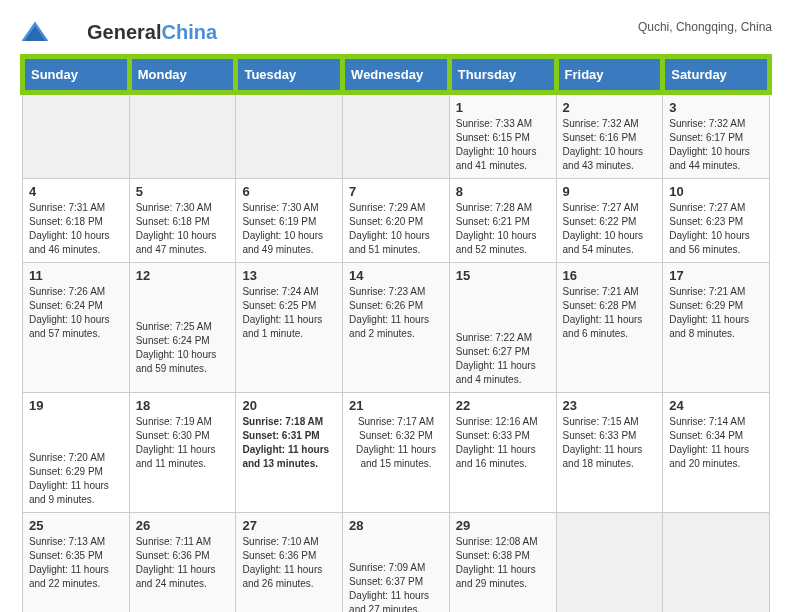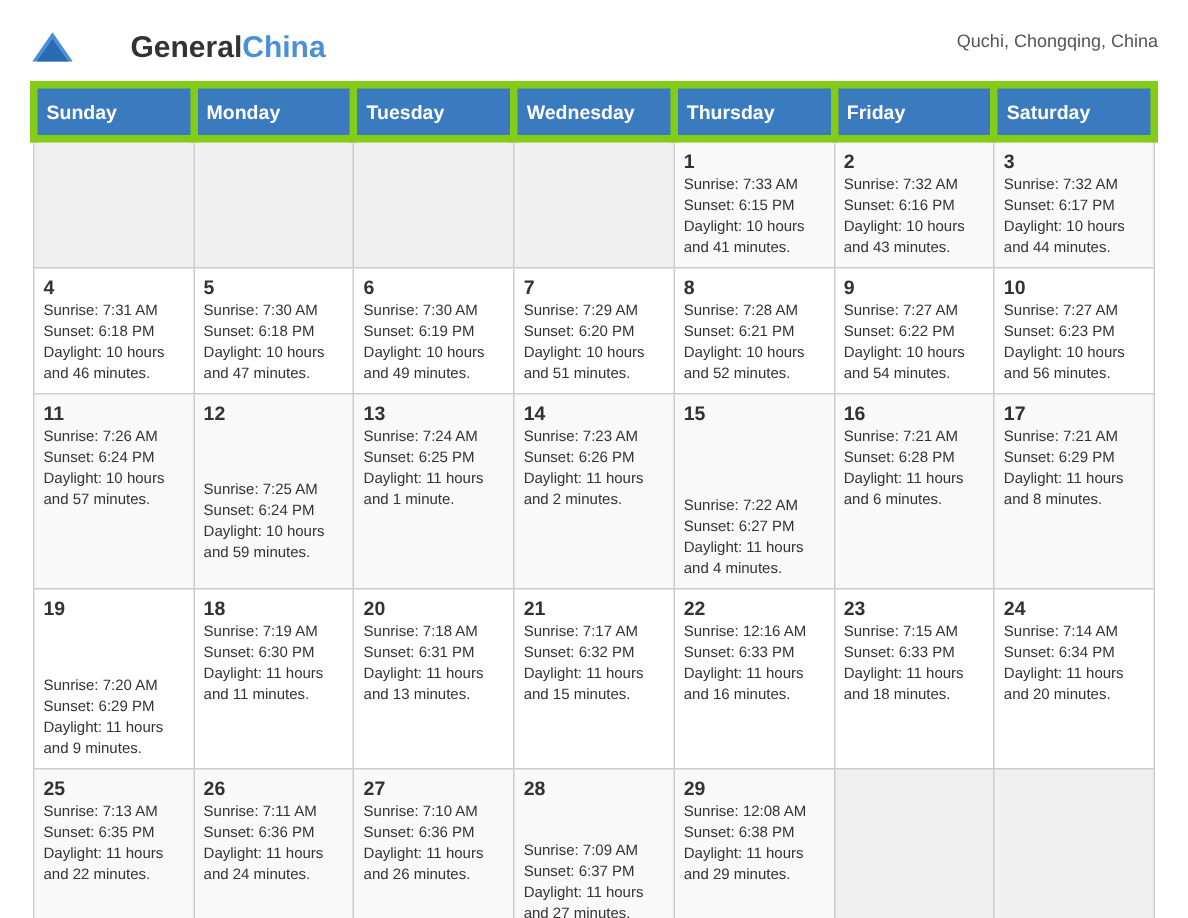--- a/index.html
+++ b/index.html
@@ -260,28 +260,28 @@
         </td>
         <td>
           <div class="day-number">18</div>
           <div class="day-info" style="white-space: pre-line;">Sunrise: 7:19 AM
 Sunset: 6:30 PM
 Daylight: 11 hours
 and 11 minutes.</div>
         </td>
         <td>
           <div class="day-number">20</div>
-          <div class="day-info" style="white-space: pre-line;">Sunrise: 7:18 AM
+          <div class="day-info" style="white-space: pre-line; font-weight: bold;">Sunrise: 7:18 AM
 Sunset: 6:31 PM
 Daylight: 11 hours
 and 13 minutes.</div>
         </td>
         <td>
           <div class="day-number">21</div>
-          <div class="day-info" style="white-space: pre-line;">Sunrise: 7:17 AM
+          <div class="day-info" style="white-space: pre-line; text-align: center;">Sunrise: 7:17 AM
 Sunset: 6:32 PM
 Daylight: 11 hours
 and 15 minutes.</div>
         </td>
         <td>
           <div class="day-number">22</div>
           <div class="day-info" style="white-space: pre-line;">Sunrise: 12:16 AM
 Sunset: 6:33 PM
 Daylight: 11 hours
 and 16 minutes.</div>

